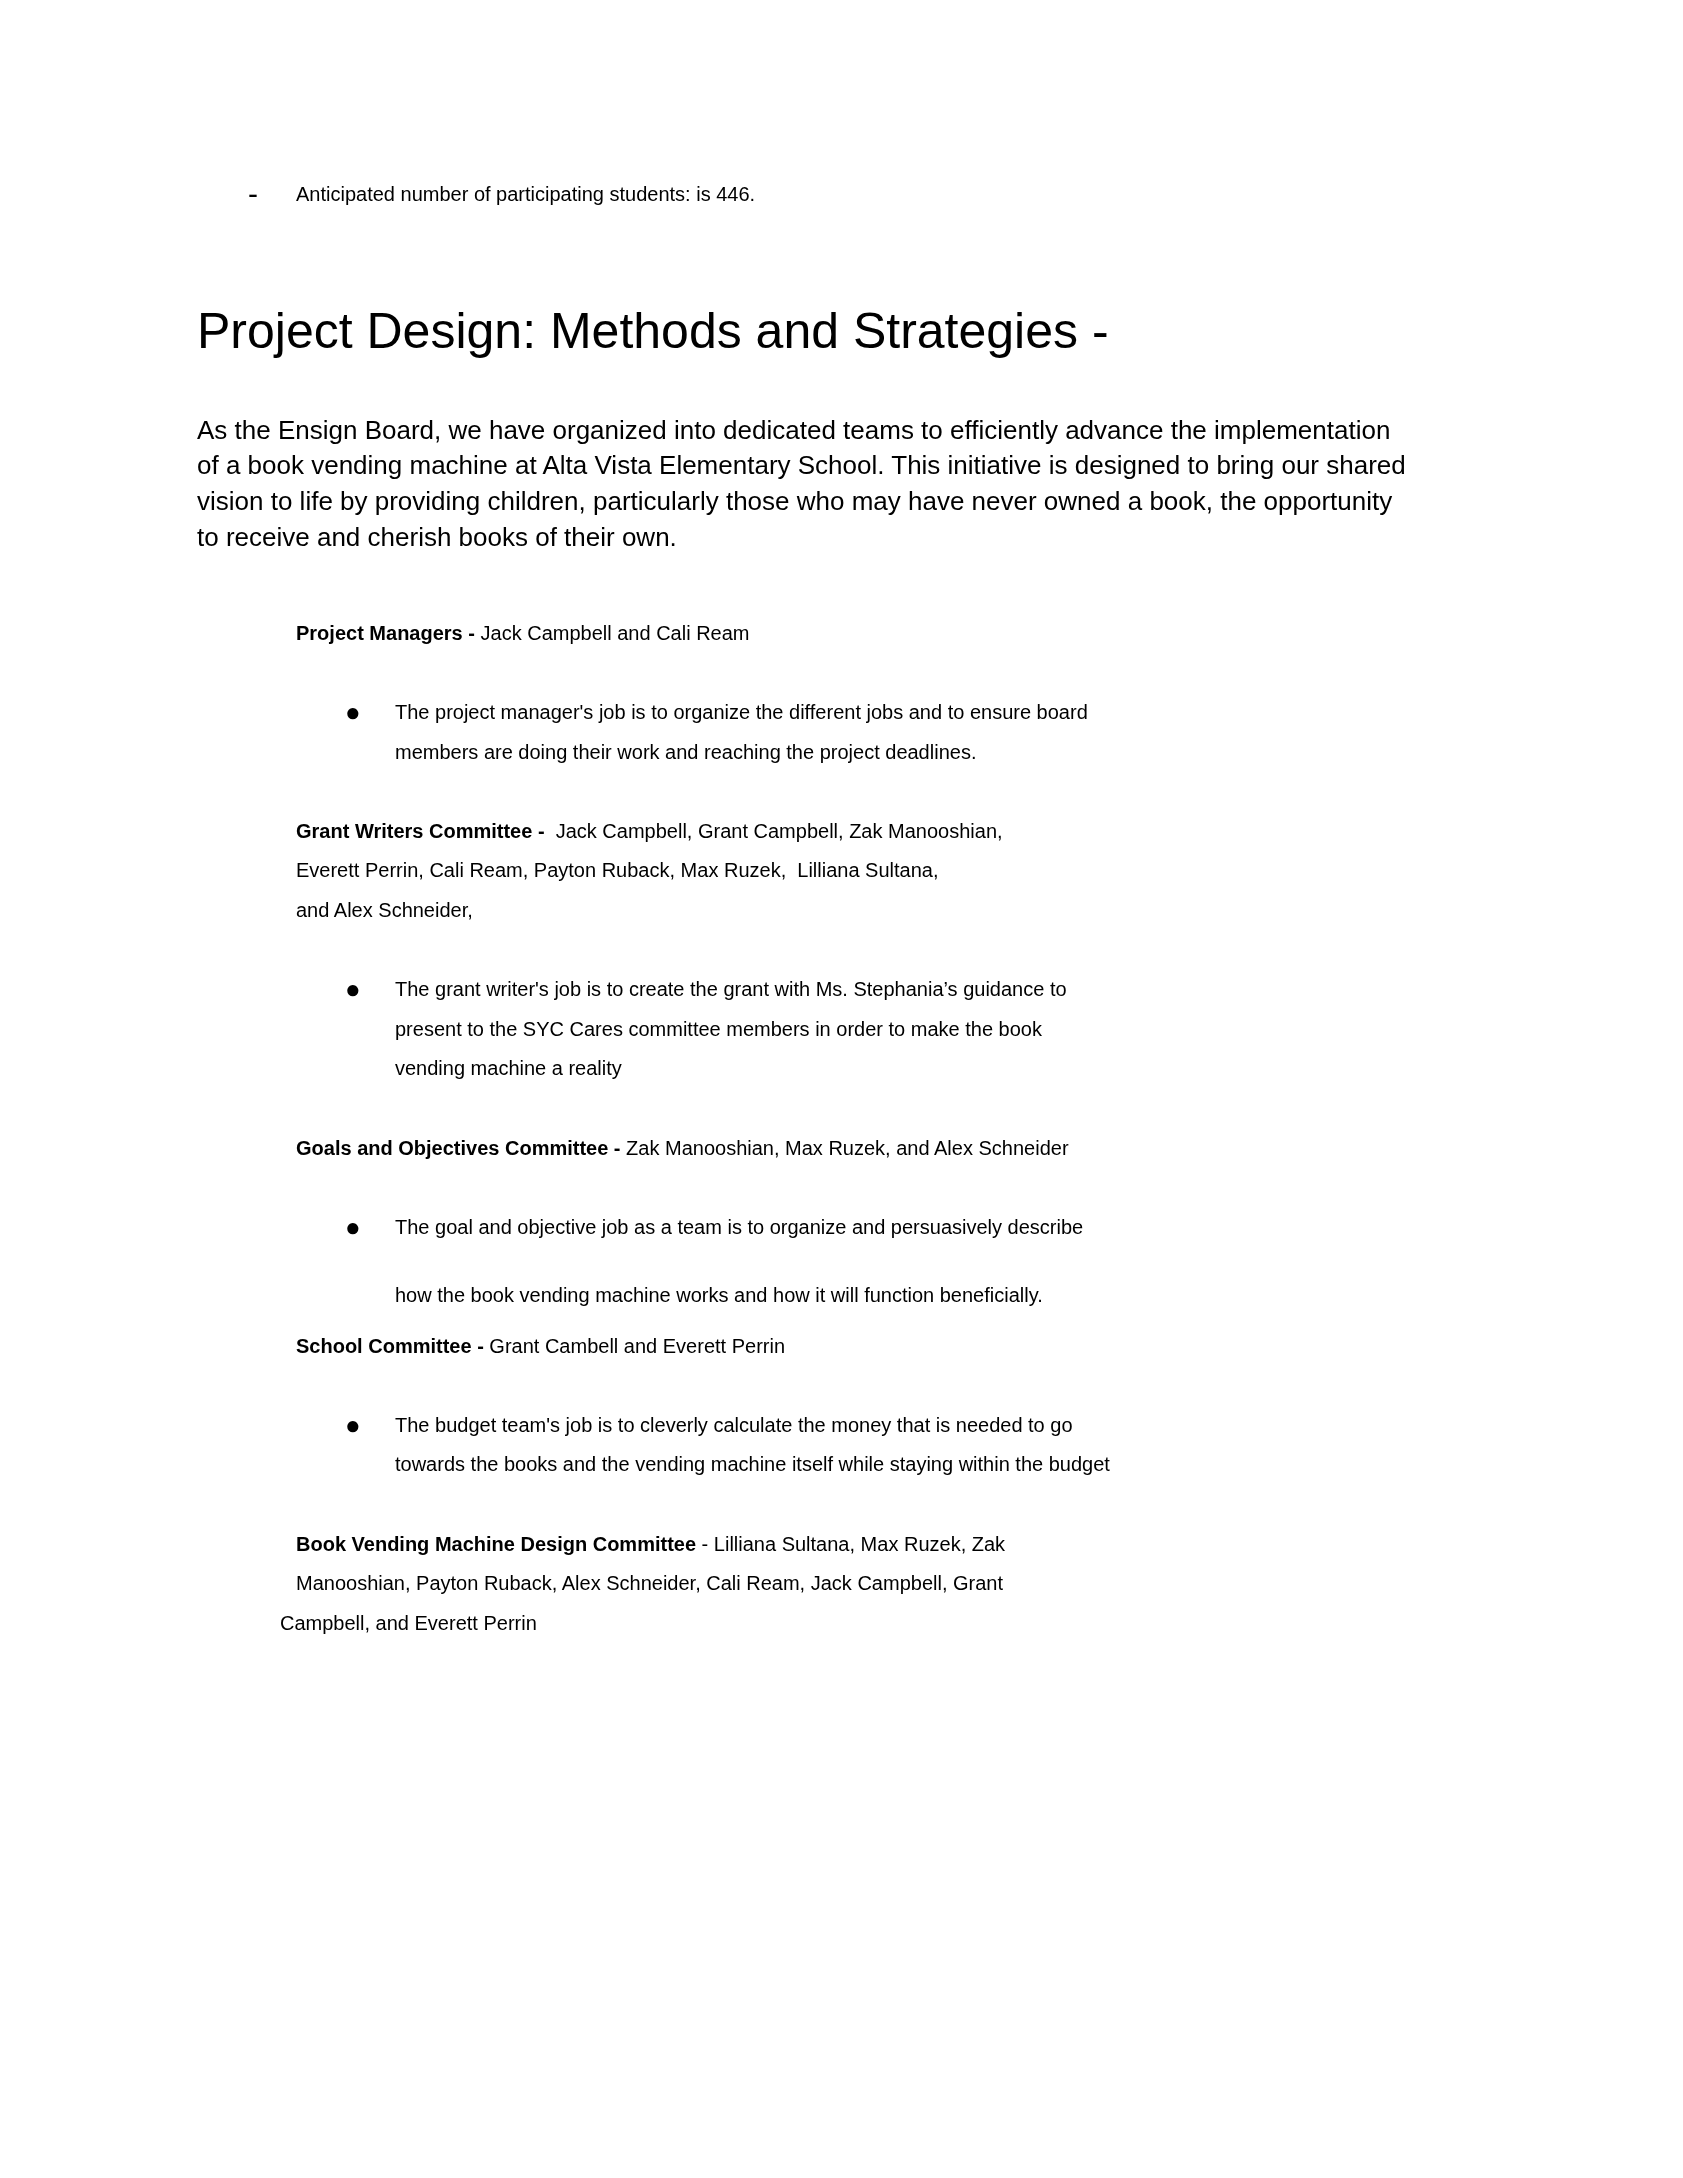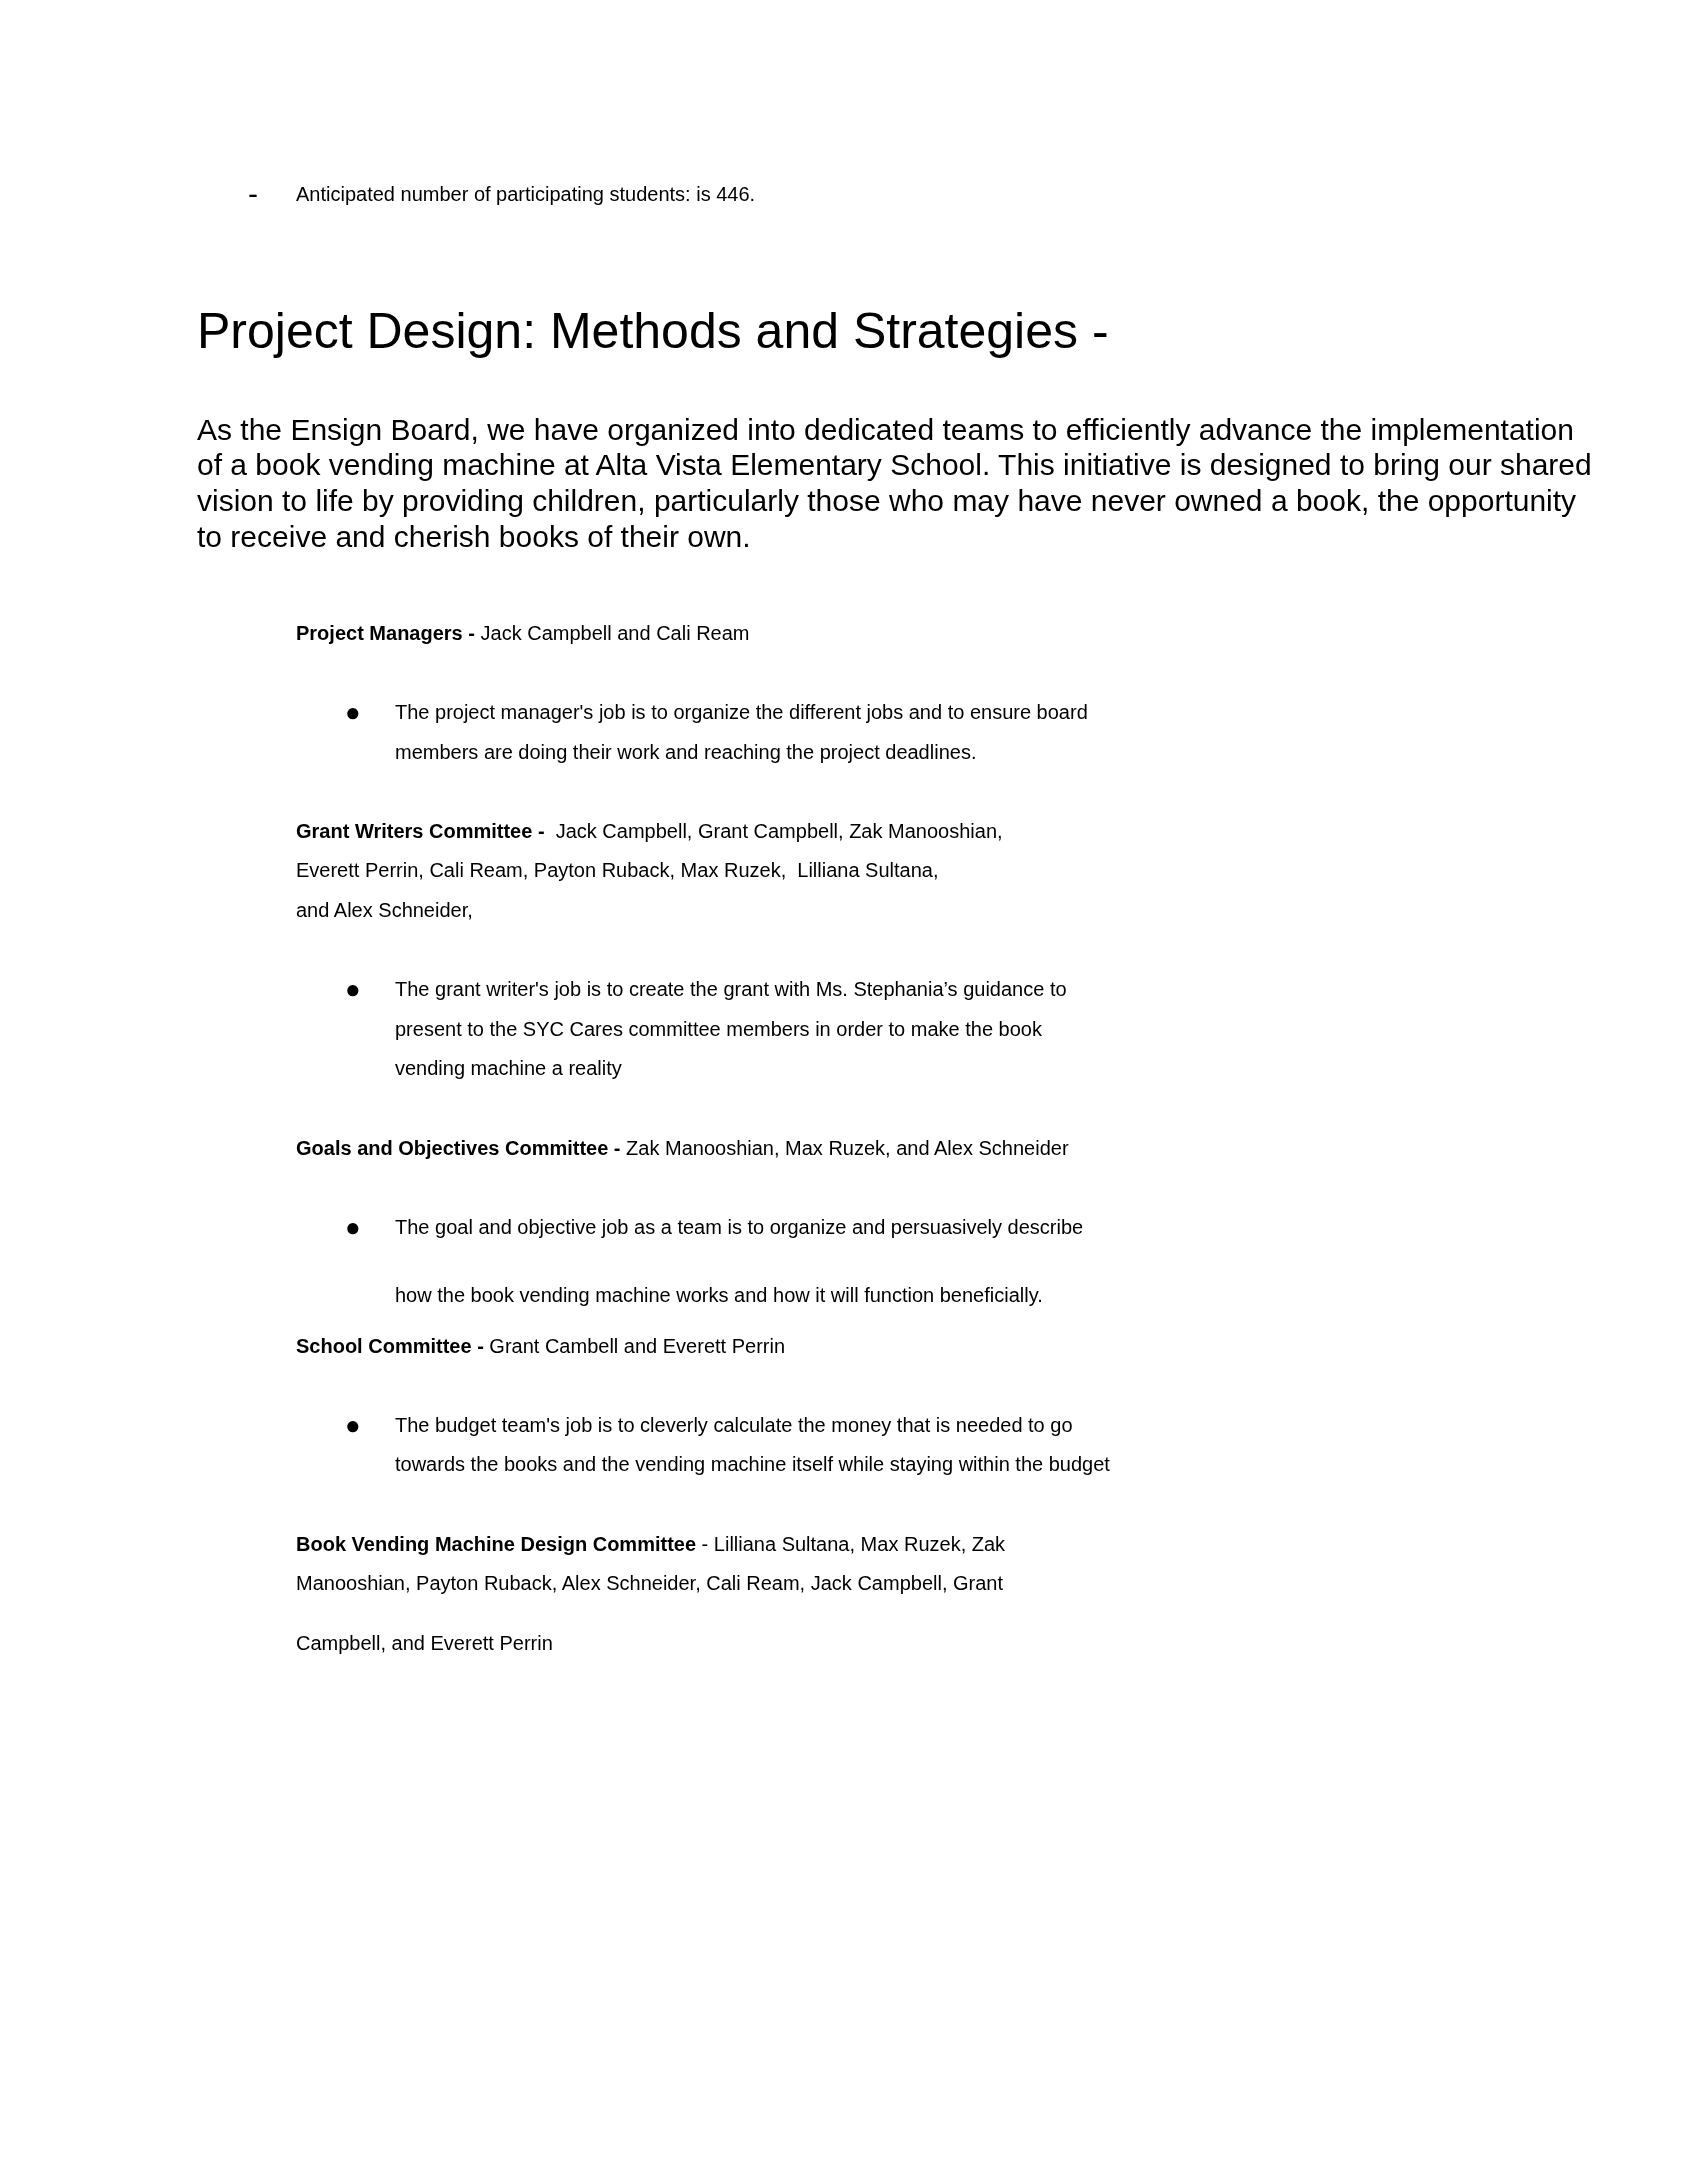--- a/index.html
+++ b/index.html
@@ -1,20 +1,20 @@
 <!DOCTYPE html>
 <html><head>
 <meta charset="utf-8">
 <style>
   html, body { margin: 0; padding: 0; background: #ffffff; }
   body { width: 1683px; height: 2178px; position: relative; overflow: hidden;
          font-family: "Liberation Sans", sans-serif; color: #000; }
   .abs { position: absolute; white-space: nowrap; }
   .body-text { font-size: 20px; line-height: 40px; }
-  .small-text { font-size: 30px; line-height: 36px; }
+  .small-text { font-size: 26px; line-height: 36px; }
   .heading { font-size: 50px; line-height: 53px; }
   b { font-weight: bold; }
   .dash { font-size: 30px; line-height: 40px; }
   .bullet-dot { font-size: 26px; line-height: 40px; }
 </style>
 </head>
 <body>
 
 <div class="abs dash" style="left:248px; top:174px;">-</div>
 <div class="abs body-text" style="left:296px; top:174px;">Anticipated number of participating students: is 446.</div>
@@ -65,15 +65,15 @@
   <div class="abs bullet-dot" style="left:345px; top:1405px;">●</div>
   <div class="abs body-text" style="left:395px; top:1405px;">The budget team's job is to cleverly calculate the money that is needed to go</div>
   <div class="abs body-text" style="left:395px; top:1444px;">towards the books and the vending machine itself while staying within the budget</div>
 </div>
 
 <div>
   <div class="abs body-text" style="left:296px; top:1524px;">
     <b>Book Vending Machine Design Committee</b><span> - Lilliana Sultana, Max Ruzek, Zak</span>
   </div>
   <div class="abs body-text" style="left:296px; top:1563px;">Manooshian, Payton Ruback, Alex Schneider, Cali Ream, Jack Campbell, Grant</div>
-  <div class="abs body-text" style="left:296px; top:1603px;margin-top:20px;">Campbell, and Everett Perrin</div>
+  <div class="abs body-text" style="left:280px; top:1603px;">Campbell, and Everett Perrin</div>
 </div>
 
 
 </body></html>

